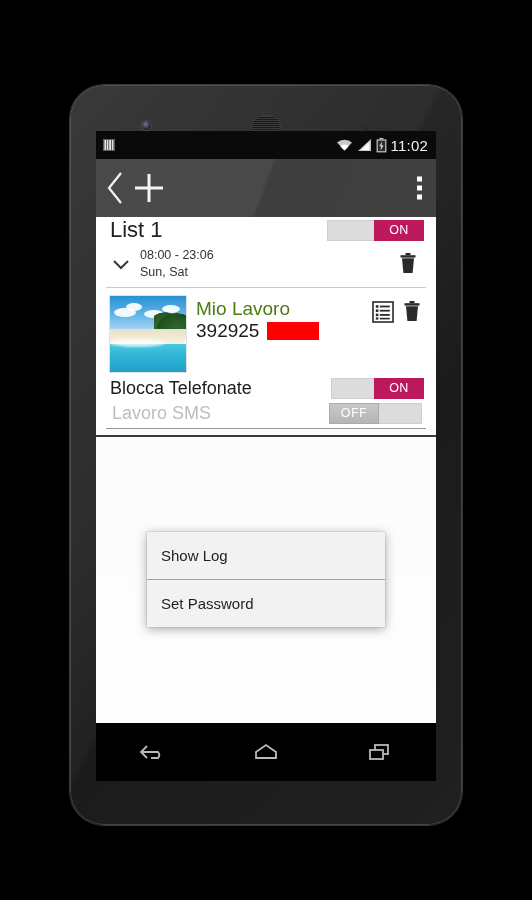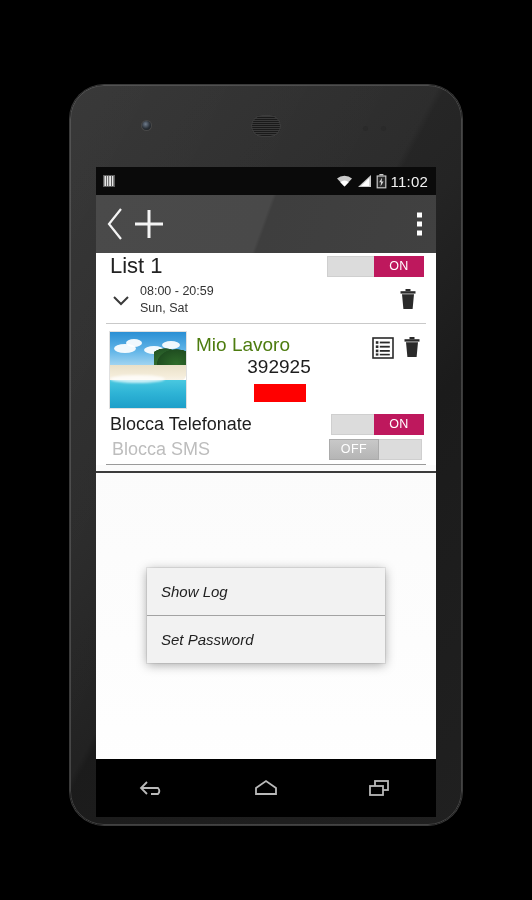--- a/index.html
+++ b/index.html
@@ -28,21 +28,21 @@
   .cam{position:absolute;left:72px;top:36px;width:9px;height:9px;border-radius:50%;
        background:radial-gradient(circle at 40% 35%,#6f7c8c 0%,#2b3138 55%,#151719 100%);
        box-shadow:0 0 0 1px rgba(90,90,90,.5);}
   .earpiece{position:absolute;left:181px;top:30px;width:30px;height:22px;border-radius:11px;
        background:repeating-linear-gradient(0deg,#3a3a3a 0 1px,#1a1a1a 1px 2px),#222;
        box-shadow:inset 0 0 0 1px #3d3d3d;}
   .sensor{position:absolute;top:41px;width:5px;height:5px;border-radius:50%;background:#2a2a2a;}
   .sensor.s1{left:293px;} .sensor.s2{left:311px;}
 
   
-  .screen{position:absolute;left:26px;top:46px;width:340px;height:650px;background:#fff;overflow:hidden;margin-top:36px;}
+  .screen{position:absolute;left:26px;top:46px;width:340px;height:650px;background:#fff;overflow:hidden;}
 
   
   .statusbar{position:relative;height:28px;background:#0a0a0a;display:flex;align-items:center;
              justify-content:space-between;padding:0 6px;}
   .sb-left{display:flex;align-items:center;gap:4px;}
   .sb-right{display:flex;align-items:center;gap:4px;padding-right:2px;}
   .clock{color:#f2f2f2;font-size:15px;letter-spacing:.2px;}
 
   
   .actionbar{position:relative;height:58px;display:flex;align-items:center;
@@ -80,21 +80,21 @@
   .thumb .sand{position:absolute;left:0;right:0;top:44%;height:30%;
       background:linear-gradient(180deg,#e9e0c8 0%,#f4ecd9 45%,#ffffff 100%);
       border-radius:0 0 55% 15%;}
   .thumb .sea{position:absolute;left:0;right:0;bottom:0;height:36%;
       background:linear-gradient(180deg,#49c8e0 0%,#2fb4d6 45%,#1d9fc9 100%);}
   .thumb .surf{position:absolute;left:0;bottom:32%;width:72%;height:8px;
       background:rgba(255,255,255,.72);border-radius:50%;filter:blur(1px);}
 
   .contact-info{flex:1;min-width:0;padding-top:2px;}
   .contact-name{font-size:19px;color:#4d7c0f;line-height:1.15;}
-  .contact-num{font-size:19px;color:#1d1d1d;display:flex;align-items:center;gap:6px;flex-direction:column;}
+  .contact-num{font-size:19px;color:#1d1d1d;display:flex;align-items:center;gap:6px;}
   .redact{display:inline-block;width:52px;height:18px;background:#ff0000;margin-left:2px;}
   .contact-actions{display:flex;align-items:center;gap:8px;padding-top:4px;padding-right:2px;}
 
   .row-toggle{display:flex;align-items:center;justify-content:space-between;padding:2px 4px 2px 6px;}
   .toggle-label{font-size:18px;color:#1d1d1d;}
   .toggle-label.off{color:#bdbdbd;}
   .row-toggle.last{border-bottom:1px solid #9a9a9a;margin:0 2px 0 2px;padding-bottom:4px;}
 
   
   .sw{width:97px;height:21px;background:#dcdcdc;box-shadow:inset 0 0 0 1px #cfcfcf;
@@ -104,21 +104,21 @@
   .sw.on .thumb-sw{right:0;background:#be185d;}
   .sw.off .thumb-sw{left:0;background:linear-gradient(180deg,#c9c9c9 0%,#b4b4b4 100%);
       box-shadow:inset 0 0 0 1px #ababab;}
   .sw.small{width:93px;}
 
   .divider-dark{height:2px;background:#3b3b3b;margin-top:6px;}
 
   
   .popup{position:absolute;left:51px;top:315px;width:238px;background:#f2f2f2;
      box-shadow:0 2px 10px rgba(0,0,0,.34), 0 0 0 1px rgba(0,0,0,.07);}
-  .popup-item{padding:15px 0 15px 14px;font-size:15px;color:#1f1f1f;cursor:pointer;font-style:italic;}
+  .popup-item{padding:15px 0 15px 14px;font-size:15px;color:#1f1f1f;cursor:pointer;}
   .popup-item + .popup-item{border-top:1px solid #a3a3a3;}
 
   
   .navbar{position:absolute;left:0;bottom:0;width:100%;height:58px;background:#000;
           display:flex;align-items:center;justify-content:space-around;}
   .navbtn{cursor:pointer;display:flex;align-items:center;justify-content:center;width:56px;height:40px;}
 
   svg{display:block;}
 </style>
 </head>
@@ -202,21 +202,21 @@
           </div>
 
           <div class="row-sched">
             <span class="sched-left">
               <span>
                 <svg width="22" height="18" viewBox="0 0 22 18">
                   <path d="M4 6 L11 13 L18 6" fill="none" stroke="#3a3a3a" stroke-width="2"></path>
                 </svg>
               </span>
               <span class="sched-text">
-                <div>08:00 - 20:59</div>
+                <div>08:00 - 23:06</div>
                 <div>Sun, Sat</div>
               </span>
             </span>
             <span style="cursor:pointer;padding-right:4px;">
               <svg width="20" height="24" viewBox="0 0 20 24">
                 <rect x="2.5" y="3.2" width="15" height="2.4" fill="#2a2a2a"></rect>
                 <rect x="7.5" y="1" width="5" height="2.2" fill="#2a2a2a"></rect>
                 <path d="M4 6.2 L16 6.2 L14.6 21 L5.4 21 Z" fill="#2a2a2a"></path>
               </svg>
             </span>
@@ -266,21 +266,21 @@
           </div>
 
           <div class="row-toggle">
             <span class="toggle-label">Blocca Telefonate</span>
             <span class="sw on small">
               <span class="thumb-sw">ON</span>
             </span>
           </div>
 
           <div class="row-toggle last">
-            <span class="toggle-label off">Blocca SMS</span>
+            <span class="toggle-label off">Lavoro SMS</span>
             <span class="sw off small">
               <span class="thumb-sw">OFF</span>
             </span>
           </div>
 
         </div>
 
         <div class="divider-dark"></div>
 
         <div class="popup">

